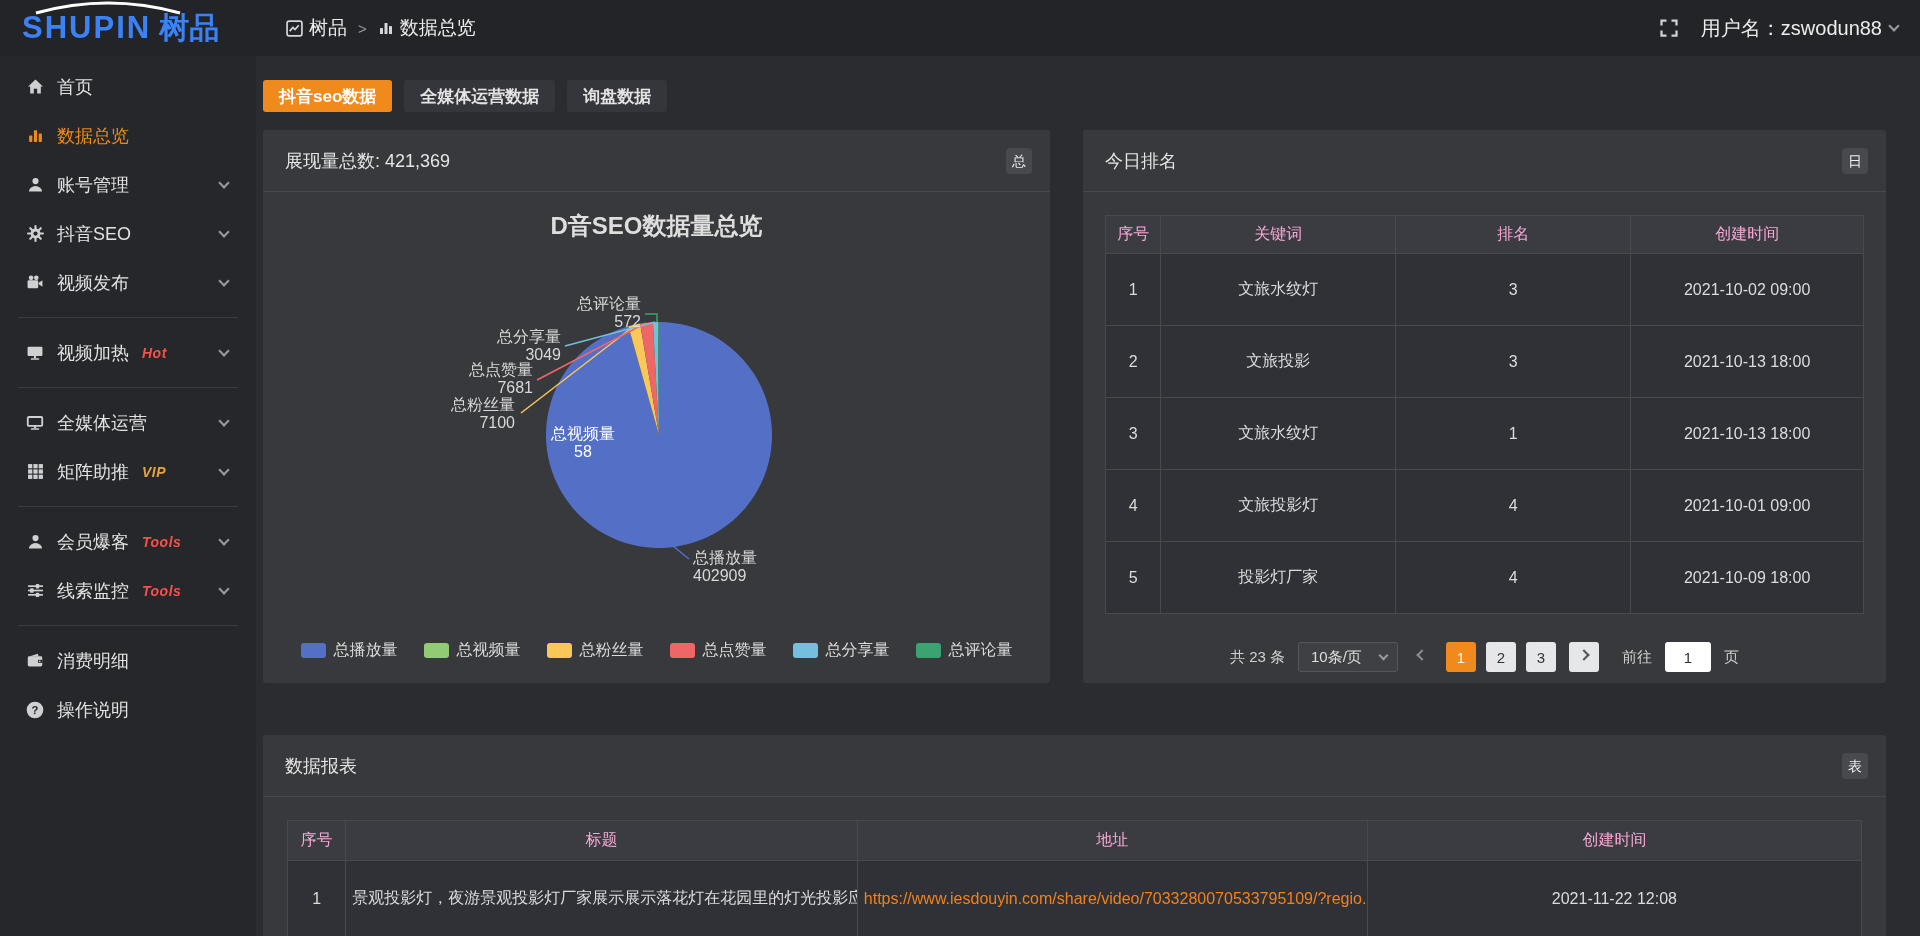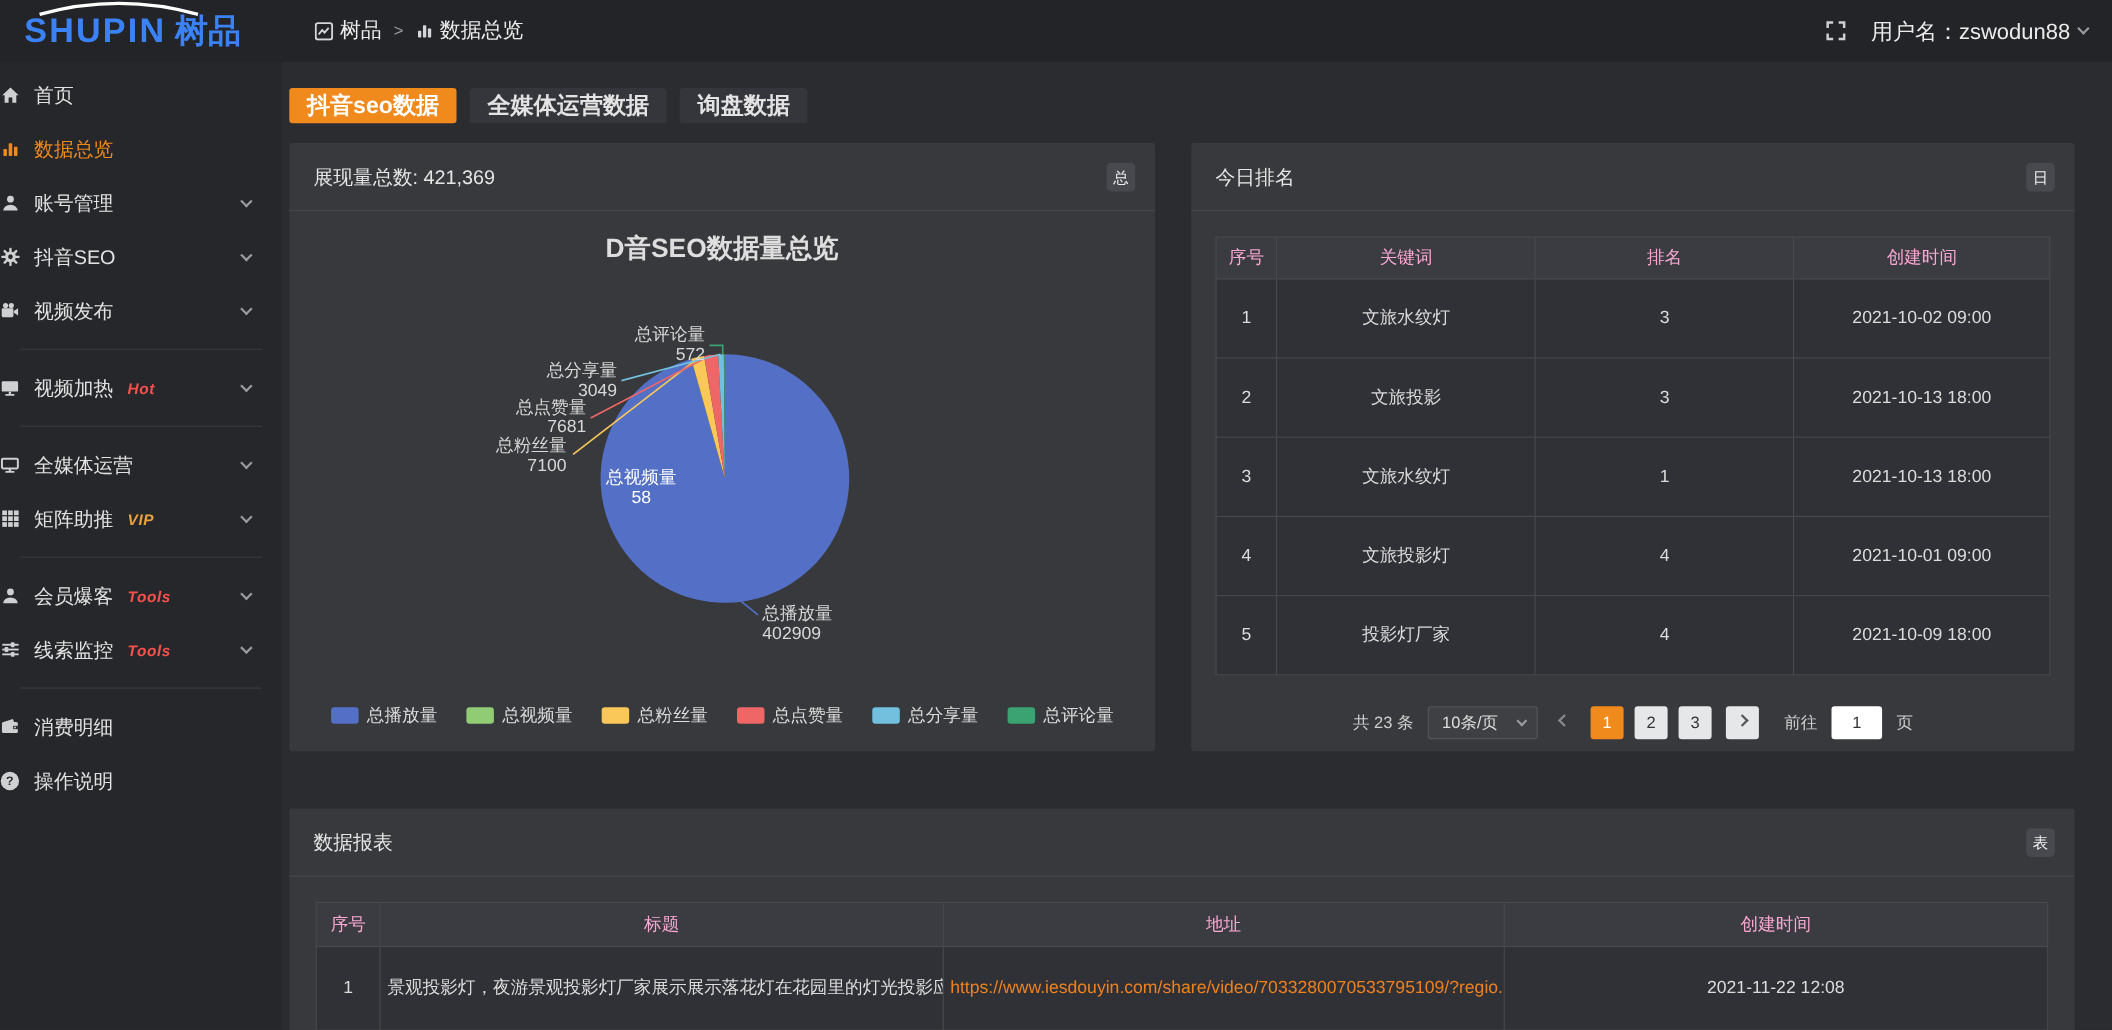--- a/index.html
+++ b/index.html
@@ -29,34 +29,34 @@
     align-items:center; gap:22px; }
   .fsbtn{ color:#cfd0d3; display:inline-flex; cursor:pointer; }
   .userbox{ display:flex; align-items:center; gap:8px; font-size:20px; color:#ececec; cursor:pointer; }
   .chev{ width:8px; height:8px; border-right:2px solid #9a9b9f; border-bottom:2px solid #9a9b9f;
     transform:rotate(45deg); display:inline-block; margin-top:-4px; }
 
   
   .sidebar{ position:absolute; left:0; top:56px; width:256px; height:880px;
     background:var(--sidebar); padding-top:6px; }
   .side-item{ position:relative; height:49px; display:flex; align-items:center;
-    gap:13px; font-size:18px; color:#e2e2e2; cursor:pointer; }
+    padding-left:26px; gap:13px; font-size:18px; color:#e2e2e2; cursor:pointer; }
   .side-item .ic{ display:inline-flex; width:18px; justify-content:center; color:#cfd0d2; }
   .side-item.active{ color:var(--accent); }
   .side-item.active .ic{ color:var(--accent); }
   .side-item .chev{ position:absolute; right:28px; }
   .mbadge{ font-size:14px; font-weight:bold; font-style:italic; letter-spacing:.5px; }
   .mbadge.red{ color:var(--hot); }
   .mbadge.gold{ color:var(--gold); }
   .side-div{ height:1px; background:#3a3b3f; margin:10px 18px; }
 
   
   .content{ position:absolute; left:256px; top:56px; width:1664px; height:880px; }
   .tabs{ position:absolute; left:7px; top:24px; display:flex; gap:12px; }
-  .tab{ height:32px; padding:0 16px; display:flex; align-items:center; font-size:21px;
+  .tab{ height:32px; padding:0 16px; display:flex; align-items:center; font-size:17px;
     background:#35363b; color:#e3e3e3; border-radius:3px; cursor:pointer; font-weight:bold; }
   .tab.active{ background:var(--accent); color:#fff; }
 
   .panel{ position:absolute; background:var(--panel); border-radius:3px; }
   .panel-header{ position:relative; height:62px; line-height:62px; padding:0 22px;
     font-size:18px; color:#e6e6e6; border-bottom:1px solid var(--panel-line); }
   .corner-badge{ position:absolute; right:18px; top:18px; width:26px; height:26px;
     background:#48494e; border-radius:4px; color:#eee; font-size:14px; line-height:26px;
     text-align:center; cursor:pointer; }
 

